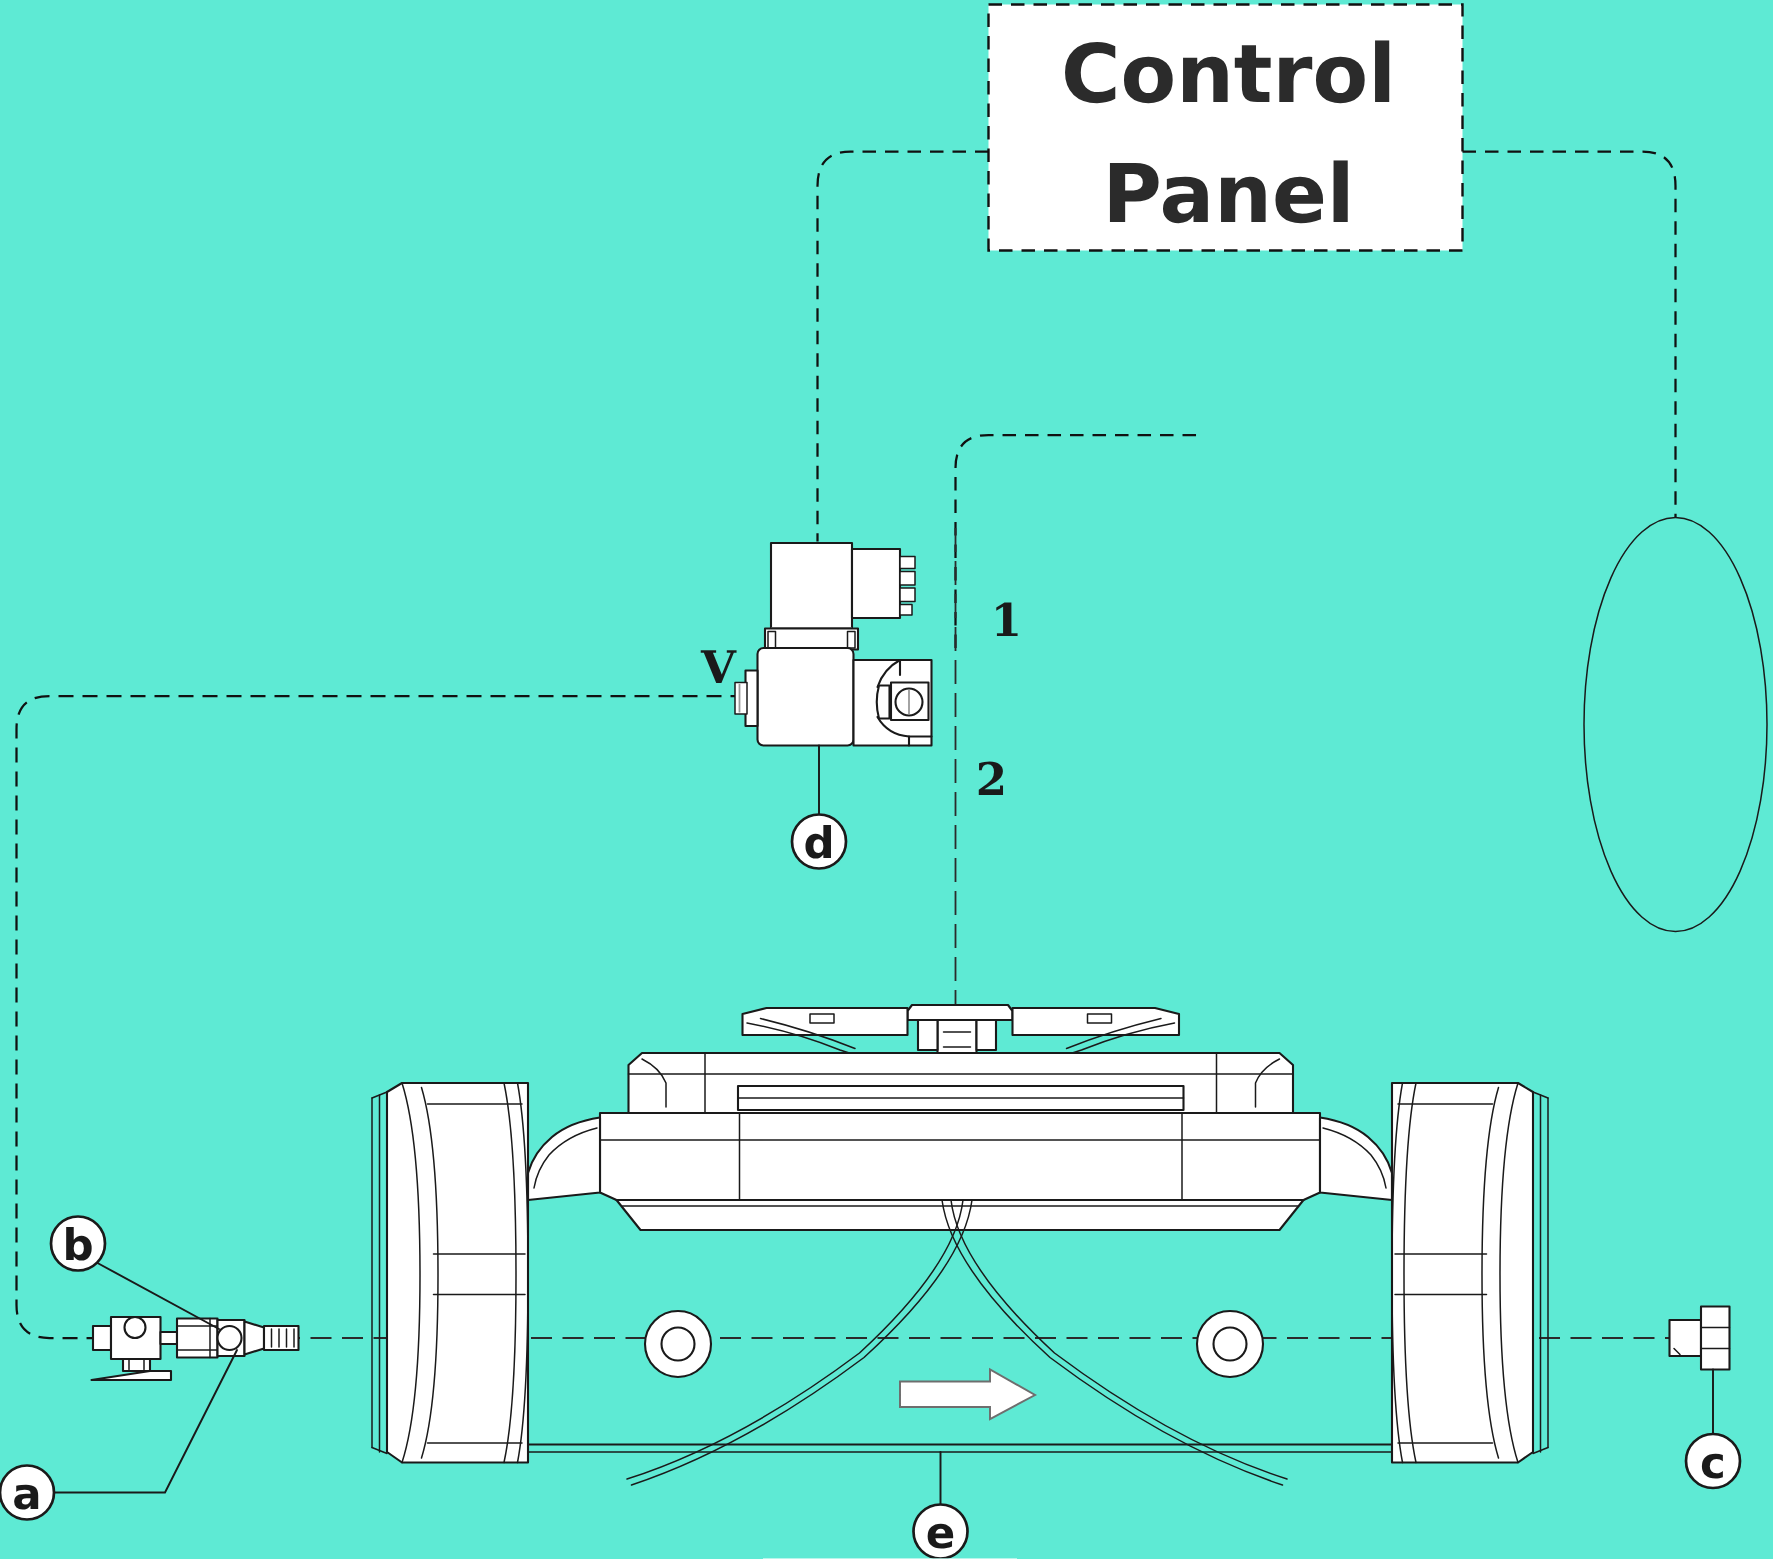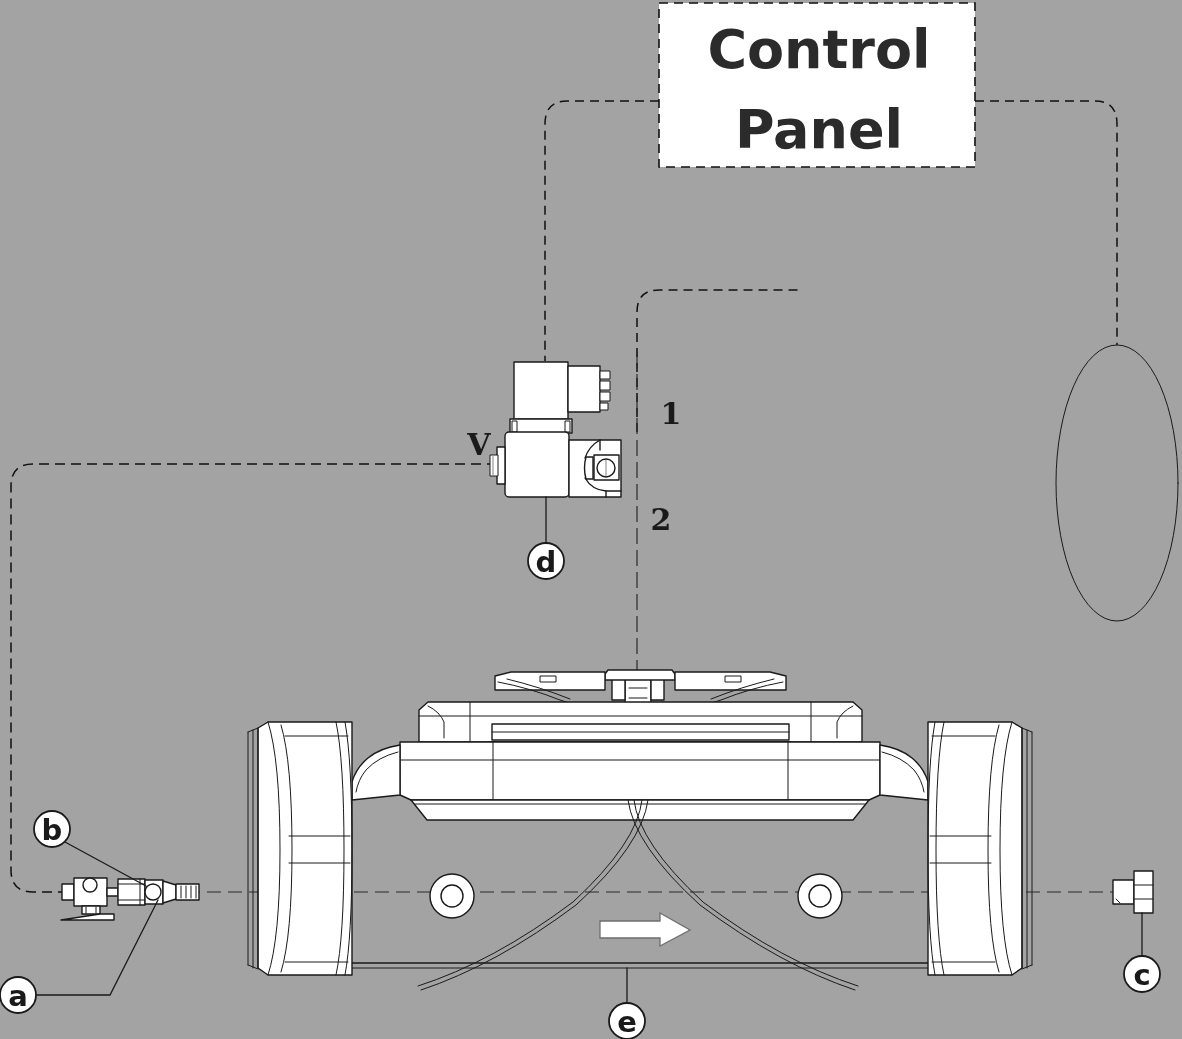--- a/index.html
+++ b/index.html
@@ -8,21 +8,21 @@
     padding: 0;
     background: #ffffff;
   }
   body {
     font-family: "Liberation Sans", sans-serif;
   }
   #diagram-root {
     position: relative;
     width: 1182px;
     height: 1039px;
-    background: #a3a3a3;
+    background: #5eead4;
     overflow: hidden;
   }
   #diagram-svg {
     position: absolute;
     left: 0;
     top: 0;
     width: 1182px;
     height: 1039px;
     display: block;
   }

